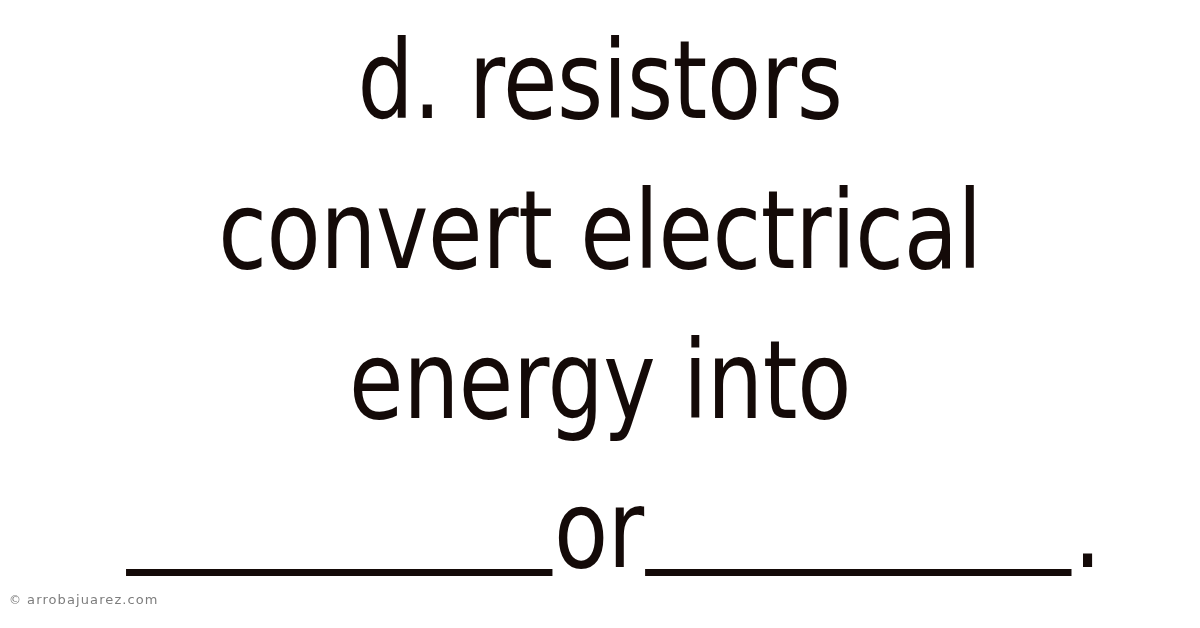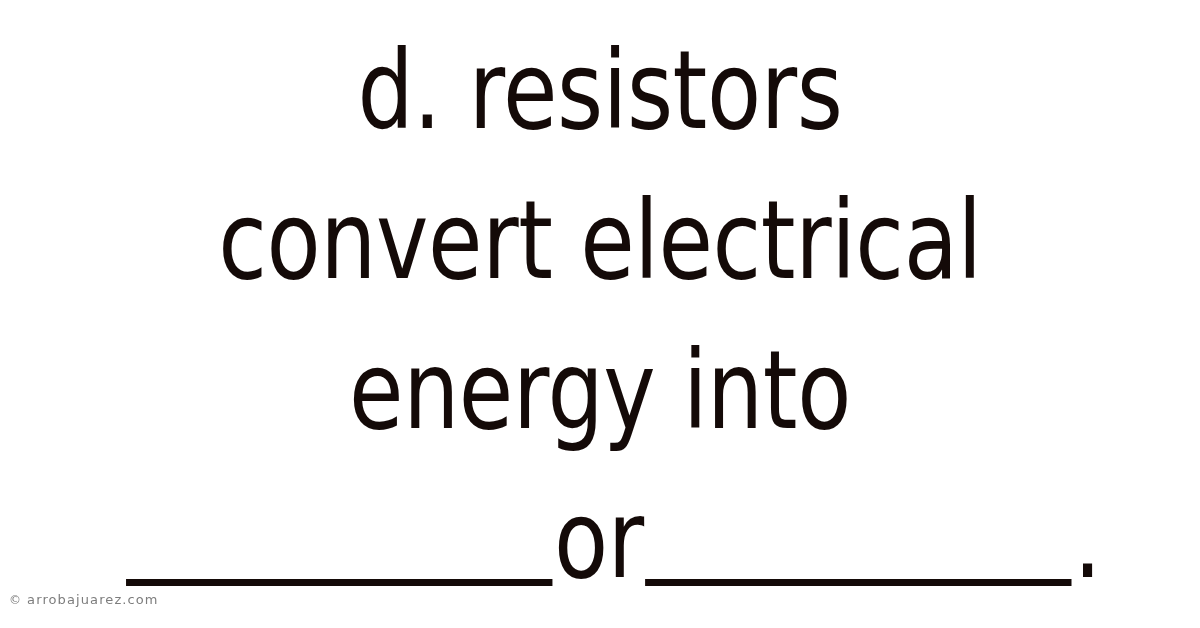--- a/index.html
+++ b/index.html
@@ -26,21 +26,21 @@
   #question-block {
     position: absolute;
     left: 0;
     top: 0;
     width: 1200px;
     height: 596px;
     display: flex;
     flex-direction: column;
     align-items: center;
     justify-content: flex-start;
-    padding-top: 16px;
+    padding-top: 6px;
     box-sizing: border-box;
   }
 
   .q-line {
     display: block;
     width: 1160px;
     text-align: center;
     color: #140a08;
     font-family: "DejaVu Sans", sans-serif;
     font-size: 108px;

